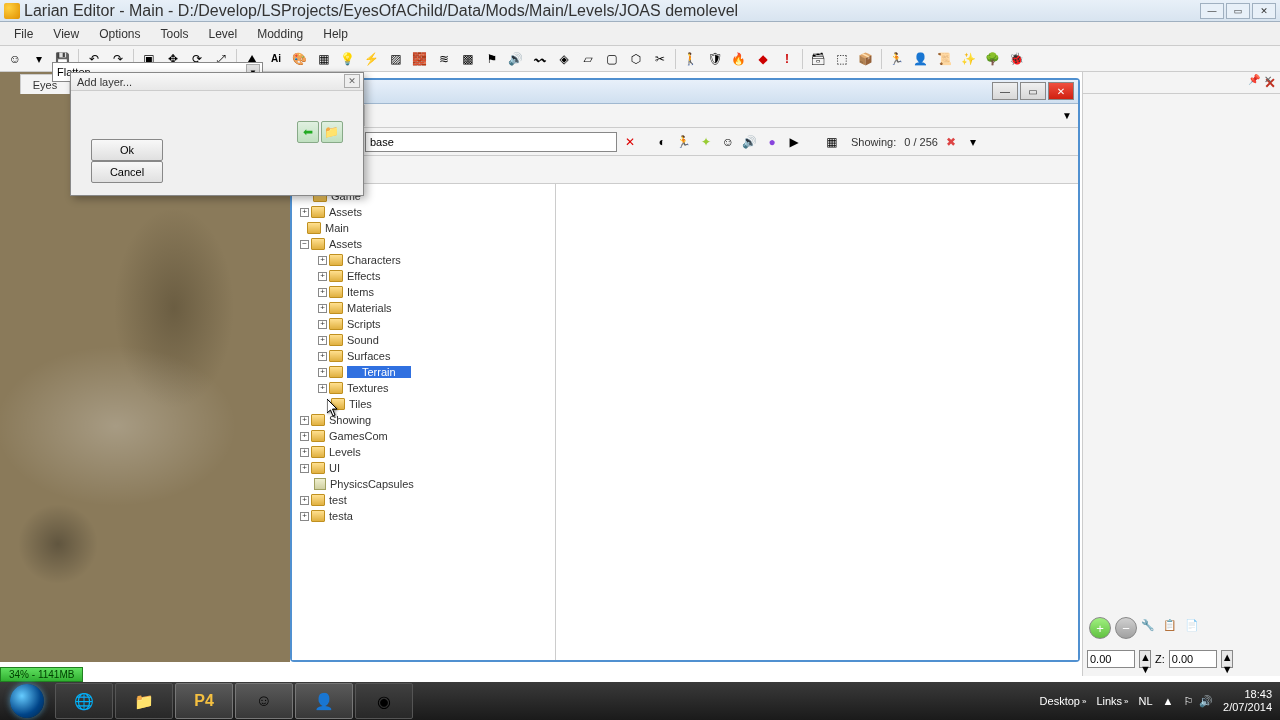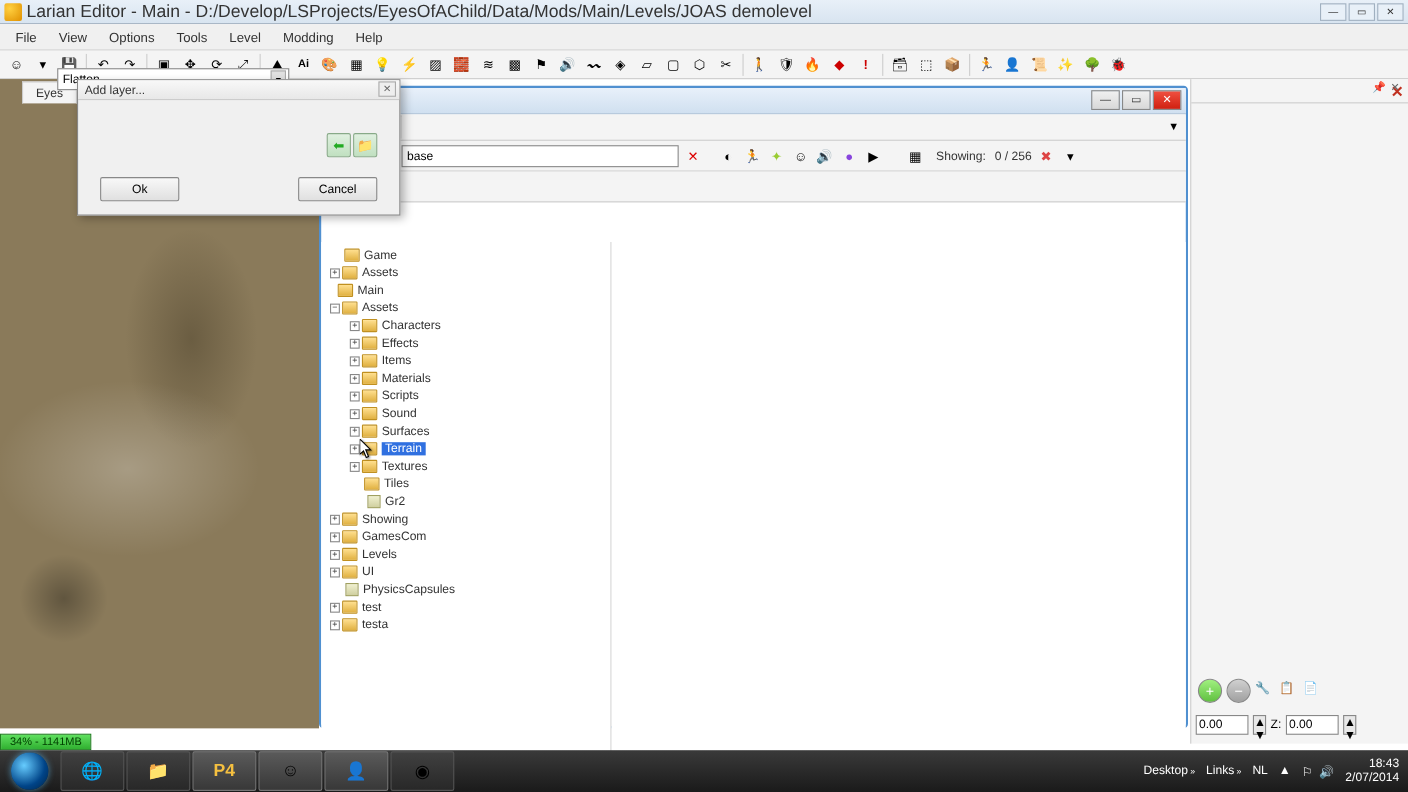--- a/index.html
+++ b/index.html
@@ -38,50 +38,50 @@
 
 
 .dialog { position: absolute; top: 72px; left: 70px; width: 294px; height: 124px; background: #f0f0f0; border: 1px solid #888; box-shadow: 3px 3px 8px rgba(0,0,0,0.3); z-index: 20; }
 .dialog .dlg-title { height: 18px; background: linear-gradient(#f8f8f8, #e8e8e8); border-bottom: 1px solid #ccc; display: flex; align-items: center; padding: 0 6px; font-size: 11px; color: #333; }
 .dialog .dlg-close { position: absolute; top: 1px; right: 3px; width: 16px; height: 14px; border: 1px solid #aaa; background: #eee; display: flex; align-items: center; justify-content: center; font-size: 9px; color: #666;}
 .dialog .dlg-body { padding: 12px 22px; }
 .dialog .dlg-label { font-size: 11px; color: #333; margin-bottom: 2px; }
 .dialog .dlg-sub { font-size: 11px; color: #333; }
 .dialog .dlg-icons { position: absolute; top: 48px; right: 20px; display: flex; gap: 2px; }
 .dialog .dlg-icon-btn { width: 22px; height: 22px; border: 1px solid #8a8; background: linear-gradient(#e0f0e0,#c0e0c0); display: flex; align-items: center; justify-content: center; font-size: 12px; border-radius: 2px;}
-.dialog .dlg-buttons { position: absolute; bottom: 12px; left: 0; right: 0; display: flex; justify-content: space-between; padding: 0 20px; }
+.dialog .dlg-buttons { position: absolute; bottom: 12px; left: 0; right: 0; display: flex; justify-content: space-between; padding: 0 20px; flex-direction: column; }
 .dialog .dlg-btn { width: 72px; height: 22px; border: 1px solid #888; background: linear-gradient(#f8f8f8,#e0e0e0); font-size: 11px; display: flex; align-items: center; justify-content: center; border-radius: 2px; }
 
 
 .res-mgr { position: absolute; top: 78px; left: 290px; width: 790px; height: 584px; background: #fff; border: 2px solid #5090d0; border-radius: 4px; z-index: 10; }
 .res-mgr .rm-title { height: 24px; background: linear-gradient(#e8f0fa,#d0e0f0); border-bottom: 1px solid #a0b8d0; display: flex; align-items: center; padding: 0 8px; font-size: 12px; color: #333; position: relative; }
 .res-mgr .rm-win-btns { position: absolute; right: 4px; top: 2px; display: flex; gap: 2px;}
 .res-mgr .rm-win-btn { width: 26px; height: 18px; border: 1px solid #888; display: flex; align-items:center; justify-content:center; font-size: 10px;}
 .rm-min { background: linear-gradient(#f0f0f0,#d8d8d8);}
 .rm-max { background: linear-gradient(#f0f0f0,#d8d8d8);}
 .rm-close { background: linear-gradient(#f05040,#d02010); color: #fff; font-size:12px;}
 .res-mgr .rm-tabs { height: 24px; background: #f4f4f4; border-bottom: 1px solid #ccc; display: flex; align-items: center; padding: 0 8px; position: relative;}
 .res-mgr .rm-tab { padding: 4px 12px; border: 1px solid #ccc; border-bottom: none; background: #fff; font-size: 11px; }
 .res-mgr .rm-tab-dropdown { position: absolute; right: 6px; font-size: 10px; }
 .res-mgr .rm-toolbar { height: 28px; background: #f4f4f4; border-bottom: 1px solid #ccc; display: flex; align-items: center; padding: 0 6px; gap: 4px; }
 .rm-filter-label { font-size: 11px; color: #333; margin: 0 4px; }
 .rm-filter-input { height: 20px; width: 252px; border: 1px solid #888; background: #fff; padding: 0 4px; font-size: 11px; }
 .rm-tool { width: 18px; height: 18px; display: flex; align-items: center; justify-content: center; font-size: 12px; }
 .rm-showing { font-size: 11px; color: #333; margin-left: 6px;}
 .res-mgr .rm-toolbar2 { height: 28px; background: #f4f4f4; border-bottom: 1px solid #ccc; display: flex; align-items: center; padding: 0 6px; gap: 4px; }
 .rm-tb2-btn { width: 24px; height: 24px; border: 1px solid #aaa; background: linear-gradient(#f4f4f4,#e4e4e4); border-radius: 2px; display: flex; align-items:center; justify-content:center; font-size:11px;}
-.res-mgr .rm-body { display: flex; height: calc(100% - 104px); margin-top: 36px; }
+.res-mgr .rm-body { display: flex; height: calc(100% - 104px); }
 .rm-tree { width: 264px; border-right: 1px solid #ccc; background: #fff; padding: 4px 2px; overflow: hidden; }
 .rm-preview { flex: 1; background: #fff; }
 .tree-item { display: flex; align-items: center; height: 16px; font-size: 11px; color: #333; white-space: nowrap; }
 .tree-expand { width: 9px; height: 9px; border: 1px solid #888; display: inline-flex; align-items:center; justify-content:center; font-size: 8px; line-height: 1; margin-right: 2px; color: #333; background: #fff;}
 .tree-spacer { display: inline-block; width: 13px;}
 .tree-folder { width: 14px; height: 12px; background: linear-gradient(#ffe090,#e0b040); border: 1px solid #c09020; border-radius: 1px; margin-right: 4px; display:inline-block;}
 .tree-file { width: 12px; height: 12px; background: linear-gradient(#f0f0d0,#d0d0a0); border: 1px solid #a0a060; margin-right: 4px; display:inline-block;}
-.tree-sel { background: #3070e0; color: #fff; padding: 0 3px; text-align: center; }
+.tree-sel { background: #3070e0; color: #fff; padding: 0 15px; text-align: center; }
 .indent { display:inline-block; }
 
 
 .right-panel { position: absolute; top: 72px; right: 0; width: 198px; height: 604px; background: #f4f4f4; border-left: 1px solid #ccc; z-index: 3; }
 .right-panel .rp-header { height: 22px; border-bottom: 1px solid #ccc; display: flex; align-items: center; justify-content: flex-end; padding: 0 4px; gap:6px; }
 .rp-close-x { color: #c03020; font-size: 14px; font-weight: bold; }
 .rp-bottom { position: absolute; bottom: 34px; left: 0; right: 0; height: 28px; display: flex; align-items:center; gap: 4px; padding: 0 6px;}
 .rp-btn-round { width: 22px; height: 22px; border-radius: 11px; border: 1px solid #888; display:flex; align-items:center; justify-content:center; font-size:13px;}
 .rp-add { background: linear-gradient(#a0f080,#60c040); color:#fff;}
 .rp-remove { background: linear-gradient(#d0d0d0,#a0a0a0); color:#fff;}
@@ -324,25 +324,20 @@
           <span class="indent" style="width:24px;"></span>
           <span class="tree-expand">+</span>
           <span class="tree-folder"></span>
           <span>Textures</span>
         </div>
       <div class="tree-item">
           <span class="indent" style="width:24px;"></span>
           <span class="tree-spacer"></span>
           <span class="tree-folder"></span>
           <span>Tiles</span>
-        </div>
-      <div class="tree-item">
-          <span class="indent" style="width:40px;"></span>
-          <span class="tree-file"></span>
-          <span>Gr2</span>
         </div>
       <div class="tree-item">
           <span class="indent" style="width:6px;"></span>
           <span class="tree-expand">+</span>
           <span class="tree-folder"></span>
           <span>Showing</span>
         </div>
       <div class="tree-item">
           <span class="indent" style="width:6px;"></span>
           <span class="tree-expand">+</span>

